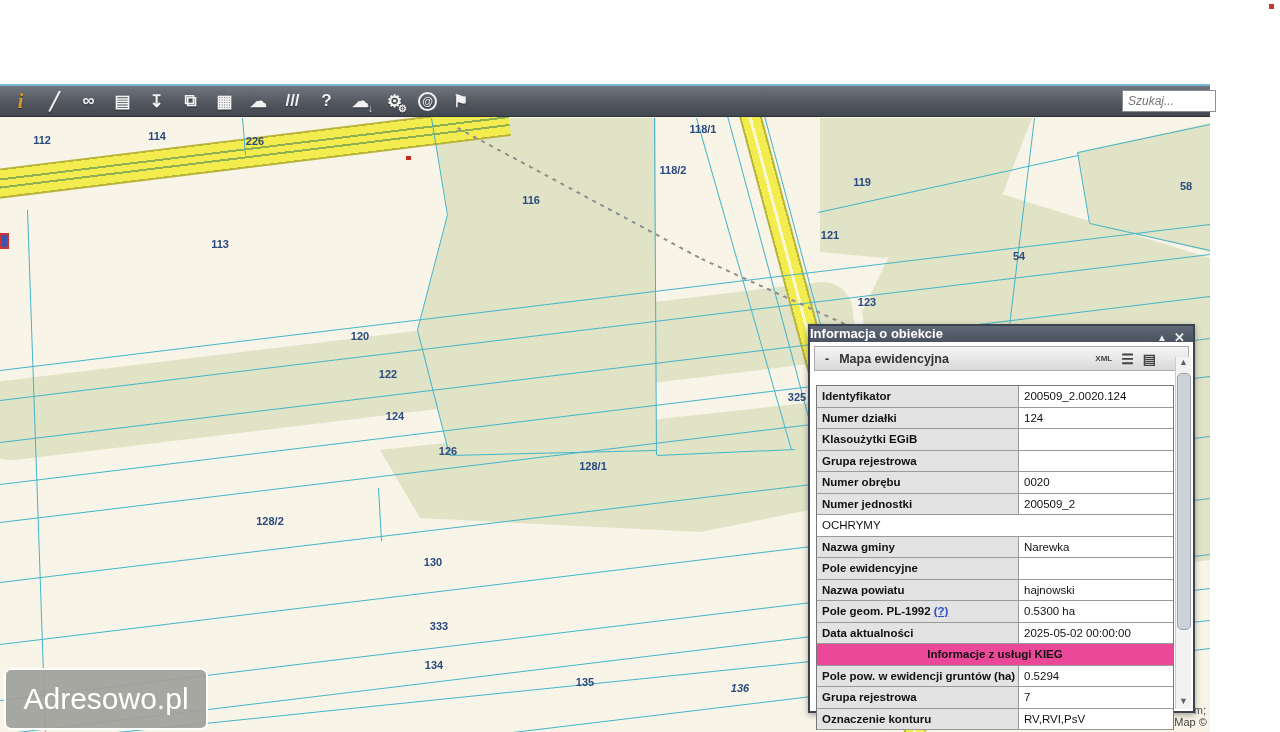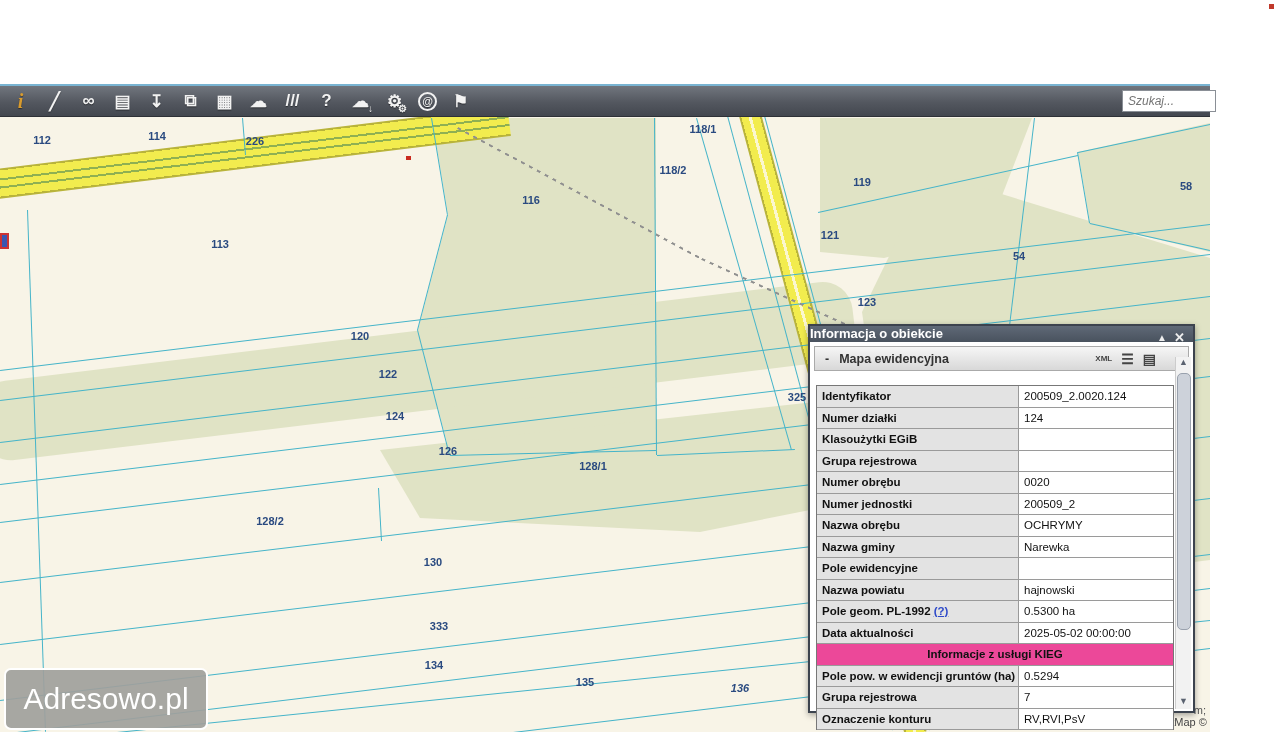--- a/index.html
+++ b/index.html
@@ -204,21 +204,20 @@
         </div>
         <div class="prow">
           <div class="lab">Numer obrębu</div>
           <div class="val">0020</div>
         </div>
         <div class="prow">
           <div class="lab">Numer jednostki</div>
           <div class="val">200509_2</div>
         </div>
         <div class="prow">
-          <div class="lab">Nazwa obrębu</div>
           <div class="val">OCHRYMY</div>
         </div>
         <div class="prow">
           <div class="lab">Nazwa gminy</div>
           <div class="val">Narewka</div>
         </div>
         <div class="prow">
           <div class="lab">Pole ewidencyjne</div>
           <div class="val"></div>
         </div>

